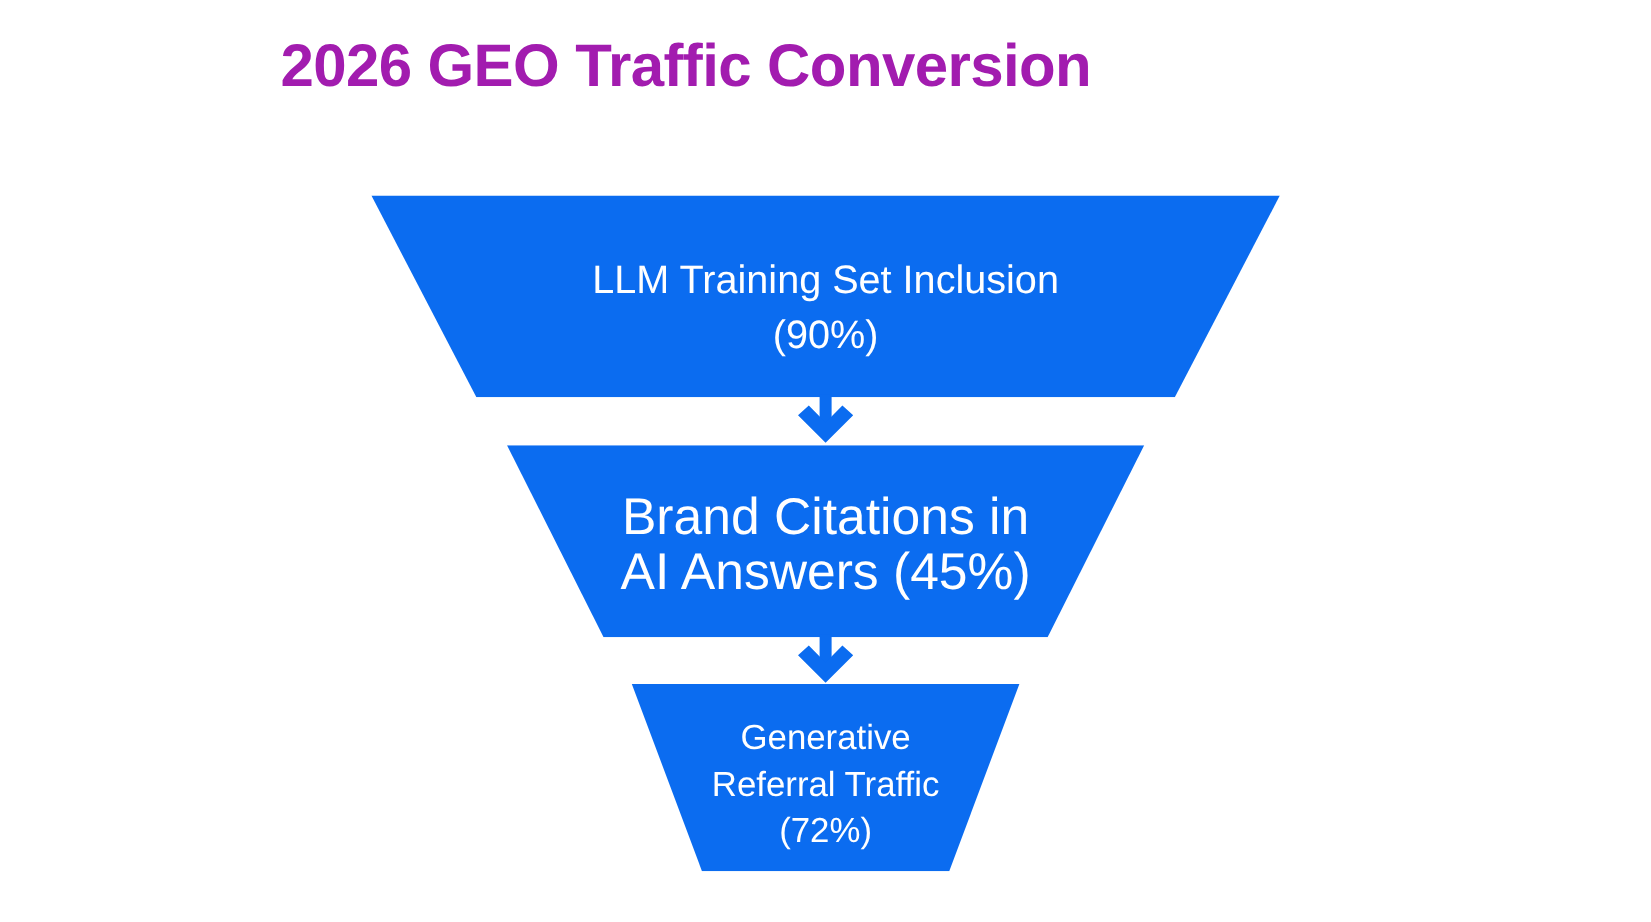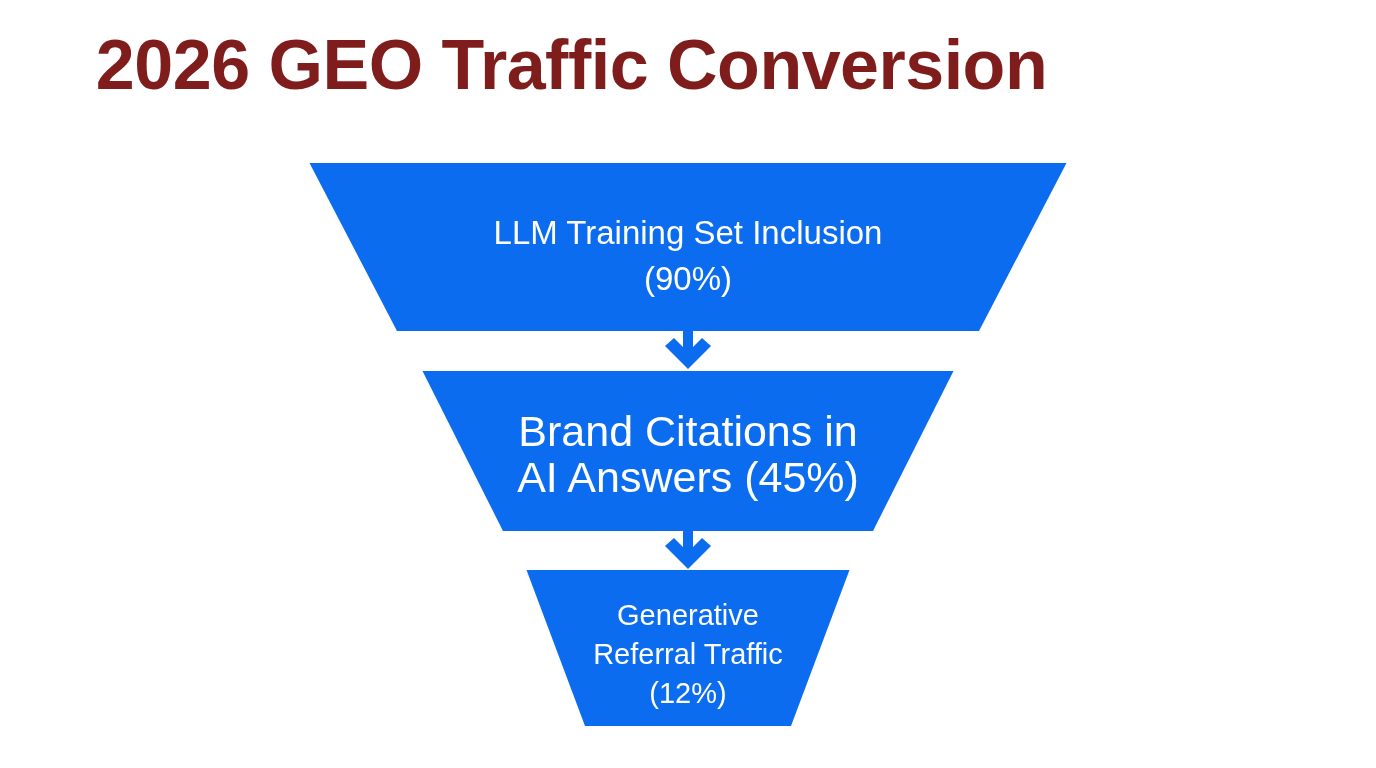--- a/index.html
+++ b/index.html
@@ -18,23 +18,23 @@
     width: 1376px;
     height: 768px;
     background: #ffffff;
   }
   .title {
     position: absolute;
     left: 0;
     top: 28px;
     width: 1143px;
     text-align: center;
-    font-size: 70px;
+    font-size: 50px;
     font-weight: bold;
-    color: #7f1d1d;
+    color: #a21caf;
     letter-spacing: -0.5px;
     line-height: 1.08;
     white-space: nowrap;
   }
   .funnel {
     position: absolute;
     left: 0;
     top: 155px;
     width: 1376px;
     height: 600px;
@@ -125,17 +125,17 @@
         <polygon points="688,40 665,17 674,9 688,23 702,9 711,17" fill="#0B6CF0"></polygon>
       </svg>
     </div>
 
     <div class="stage" id="stage-2">
       <svg class="stage-shape" viewBox="0 0 1376 156" preserveAspectRatio="none">
         <polygon points="526.5,0 849.5,0 791,156 585,156" fill="#0B6CF0"></polygon>
       </svg>
       <div class="stage-label">Generative
 Referral Traffic
-(12%)</div>
+(72%)</div>
     </div>
 
   </div>
 </div>
 
 </body></html>

